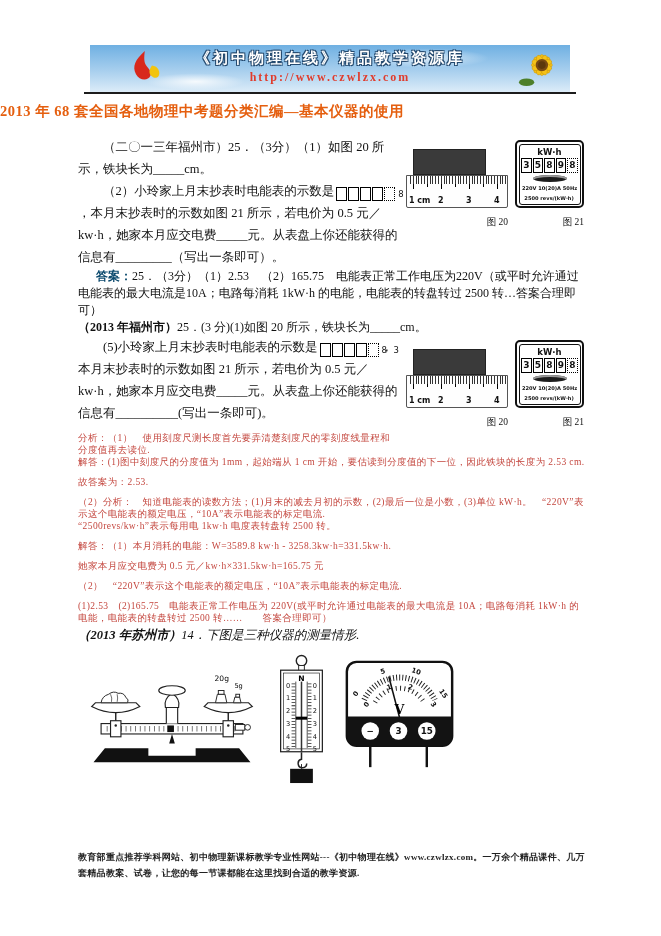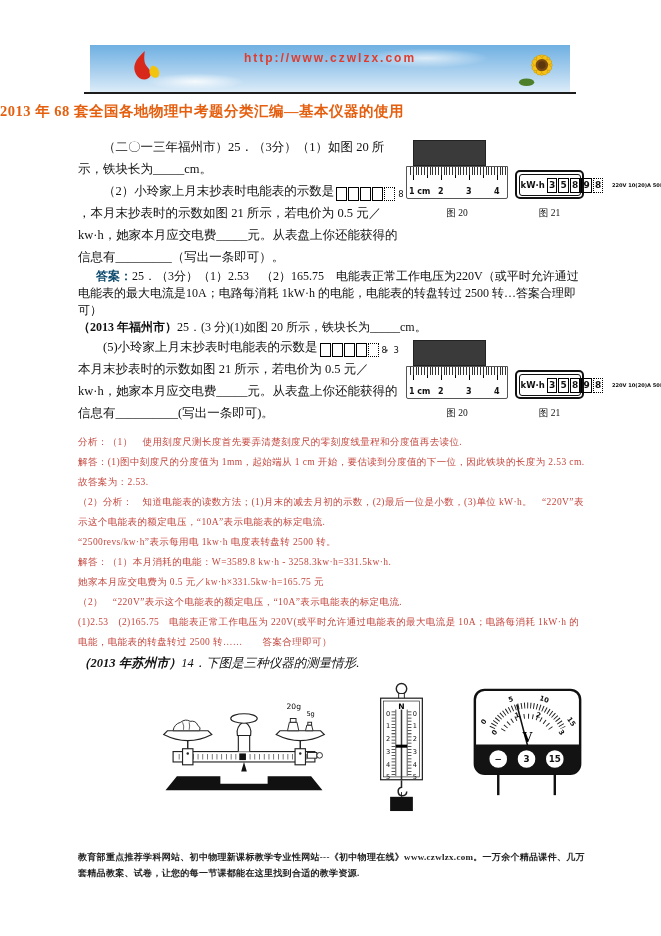--- a/index.html
+++ b/index.html
@@ -11,101 +11,102 @@
     background:
       radial-gradient(ellipse 70px 12px at 22% 78%, rgba(255,255,255,.85), transparent 70%),
       radial-gradient(ellipse 90px 14px at 70% 28%, rgba(255,255,255,.7), transparent 70%),
       linear-gradient(180deg,#6fb0e2 0%,#a8cfee 55%,#dcecf8 100%);
     overflow:hidden;}
   .banner-logo{position:absolute;left:38px;top:3px;}
   .banner-text{position:absolute;left:0;right:0;top:4px;text-align:center;}
   .banner-title{font-size:15px;font-weight:bold;color:#fff;letter-spacing:3px;
     text-shadow:1px 1px 0 #24496e,-1px 1px 0 #24496e,1px -1px 0 #24496e,-1px -1px 0 #24496e;}
   .banner-url{font-size:12px;font-weight:bold;color:#e03c2d;letter-spacing:2px;margin-top:2px;
-    font-family:Liberation Sans, sans-serif;}
+    font-family:Liberation Serif, serif;}
   .banner-flower{position:absolute;right:8px;bottom:0;}
   .rule{position:absolute;left:84px;top:92px;width:492px;height:2px;background:#1c1c1c;}
 
   
   .doc-title{position:absolute;left:0;top:102px;width:100%;
     color:#e55f0f;font-weight:bold;font-size:14.5px;letter-spacing:.5px;}
 
   
   .content{position:absolute;left:78px;top:136px;width:508px;font-size:12.5px;line-height:22px;}
   .content p{margin:0;}
   .para{text-indent:2em;}
   .qp1{margin-top:8px;}
   .ans-block{margin-top:12px;font-size:12px;line-height:17px;text-indent:1.5em;}
   .ans-label{color:#0c4a6e;font-weight:bold;}
   .ans2{font-size:12px;line-height:17px;margin-top:2px;}
   .bold{font-weight:bold;}
   .q2p{margin-top:10px;}
-  .analysis{margin-top:8px;font-size:9.5px;line-height:20px;color:#c4473f;letter-spacing:.4px;}
+  .analysis{margin-top:8px;font-size:9.5px;line-height:12px;color:#c4473f;letter-spacing:.4px;}
   .analysis div{min-height:20px;}
   .suzhou{margin-top:18px;font-size:12.5px;clear:both;font-style:italic;}
 
   
   .inline-digits{display:inline-flex;gap:1px;vertical-align:-2px;margin:0 2px;}
   .idg{width:9px;height:12px;border:1px solid #000;font-size:8.5px;line-height:12px;text-align:center;
        font-family:"DejaVu Sans",sans-serif;background:#fff;}
   .idg.dec{border-style:dotted;}
 
   
   .figgroup{float:right;display:flex;align-items:flex-end;gap:7px;width:180px;margin:4px 0 6px 8px;}
   .fig{text-align:center;}
-  .figcap{font-size:9.5px;margin-top:3px;text-align:center;}
+  .figcap{font-size:9.5px;margin-top:3px;text-align:right;}
 
   .ruler-wrap{position:relative;width:102px;}
   .iron-block{margin-left:7px;width:71px;height:24px;background:#3a3a3a;border:1px solid #222;}
   .ruler{position:relative;width:100px;height:31px;border:1px solid #555;background:#fefefe;
     border-radius:0 0 2px 2px;
     background-image:
       repeating-linear-gradient(90deg,#333 0 1px,transparent 1px 2.8px),
       repeating-linear-gradient(90deg,#000 0 1.2px,transparent 1.2px 14px),
       repeating-linear-gradient(90deg,#000 0 1.4px,transparent 1.4px 28px);
     background-size:100% 8px,100% 11px,100% 13px;
     background-position:3px 0,6px 0,6px 0;
     background-repeat:no-repeat;font-weight:bold;}
   .rt{position:absolute;top:14px;font-size:8px;font-family:"DejaVu Sans",sans-serif;color:#111;}
   .rt1{left:2px;}.rt2{left:31px;}.rt3{left:59px;}.rt4{left:87px;}
 
   .meter{border:2px solid #111;border-radius:5px;padding:1.5px;background:#fff;width:62px;}
-  .meter-in{border:1px solid #111;border-radius:3px;padding:3px 1px 2px;display:flex;flex-direction:row;
+  .meter-in{border:1px solid #111;border-radius:3px;padding:3px 1px 2px;display:flex;flex-direction:column;
             align-items:center;gap:2px;}
   .meter-unit{font-size:8.5px;font-weight:bold;font-family:"DejaVu Sans",sans-serif;line-height:1;}
   .meter-digits{display:flex;gap:1px;}
   .mdg{width:8.5px;height:13px;border:1px solid #000;font-size:9px;line-height:13px;text-align:center;
        font-weight:bold;font-family:"DejaVu Sans",sans-serif;}
   .mdg.dec{border-style:dotted;}
   .meter-disc{width:34px;height:7px;background:#1d1d1d;border-radius:50%;box-shadow:inset 0 2px 0 #9a9a9a;}
   .meter-spec{font-size:6px;font-weight:bold;white-space:nowrap;line-height:1.3;transform:scale(.85);
               font-family:"DejaVu Sans",sans-serif;}
 
   
-  .instruments{display:flex;align-items:flex-start;gap:40px;margin-top:8px;padding-left:4px;clear:both;height:132px;justify-content:flex-end;}
+  .instruments{display:flex;align-items:flex-start;gap:12px;margin-top:8px;padding-left:4px;clear:both;height:132px;}
   .inst-balance{margin-top:10px;}
   .inst-volt{margin-top:2px;}
 
   
   .footer{position:absolute;left:78px;top:849px;width:508px;font-size:9px;font-weight:bold;color:#222;
           line-height:1.8;letter-spacing:.3px;}
 </style>
 </head>
 <body>
 
 <div class="page">
 
   <div class="banner">
     <div class="banner-logo">
       <svg viewBox="0 0 40 44" width="32" height="38">
         <path d="M21,2 C9,13 5,21 10,31 c4,8 15,9 18,2 c2,-6 -3,-9 -6,-14 c-2,-4 -2,-9 -1,-17 Z" fill="#d8281c"></path>
         <path d="M30,20 c-5,7 -4,12 2,15 c6,2 9,-4 6,-10 c-2,-4 -5,-4 -8,-5 Z" fill="#f2c40f"></path>
       </svg>
     </div>
     <div class="banner-text">
+      <div class="banner-title">《初中物理在线》精品教学资源库</div>
       <div class="banner-url">http://www.czwlzx.com</div>
     </div>
     <div class="banner-flower">
       <svg viewBox="0 0 46 44" width="46" height="42">
         <ellipse cx="10" cy="38" rx="8" ry="4" fill="#4d7f2a"></ellipse>
         <g transform="translate(26,20)">
           <g fill="#f6c217" stroke="#cf9a07" stroke-width="0.6">
             <ellipse rx="4.2" ry="11" transform="rotate(0)"></ellipse>
             <ellipse rx="4.2" ry="11" transform="rotate(45)"></ellipse>
             <ellipse rx="4.2" ry="11" transform="rotate(90)"></ellipse>

